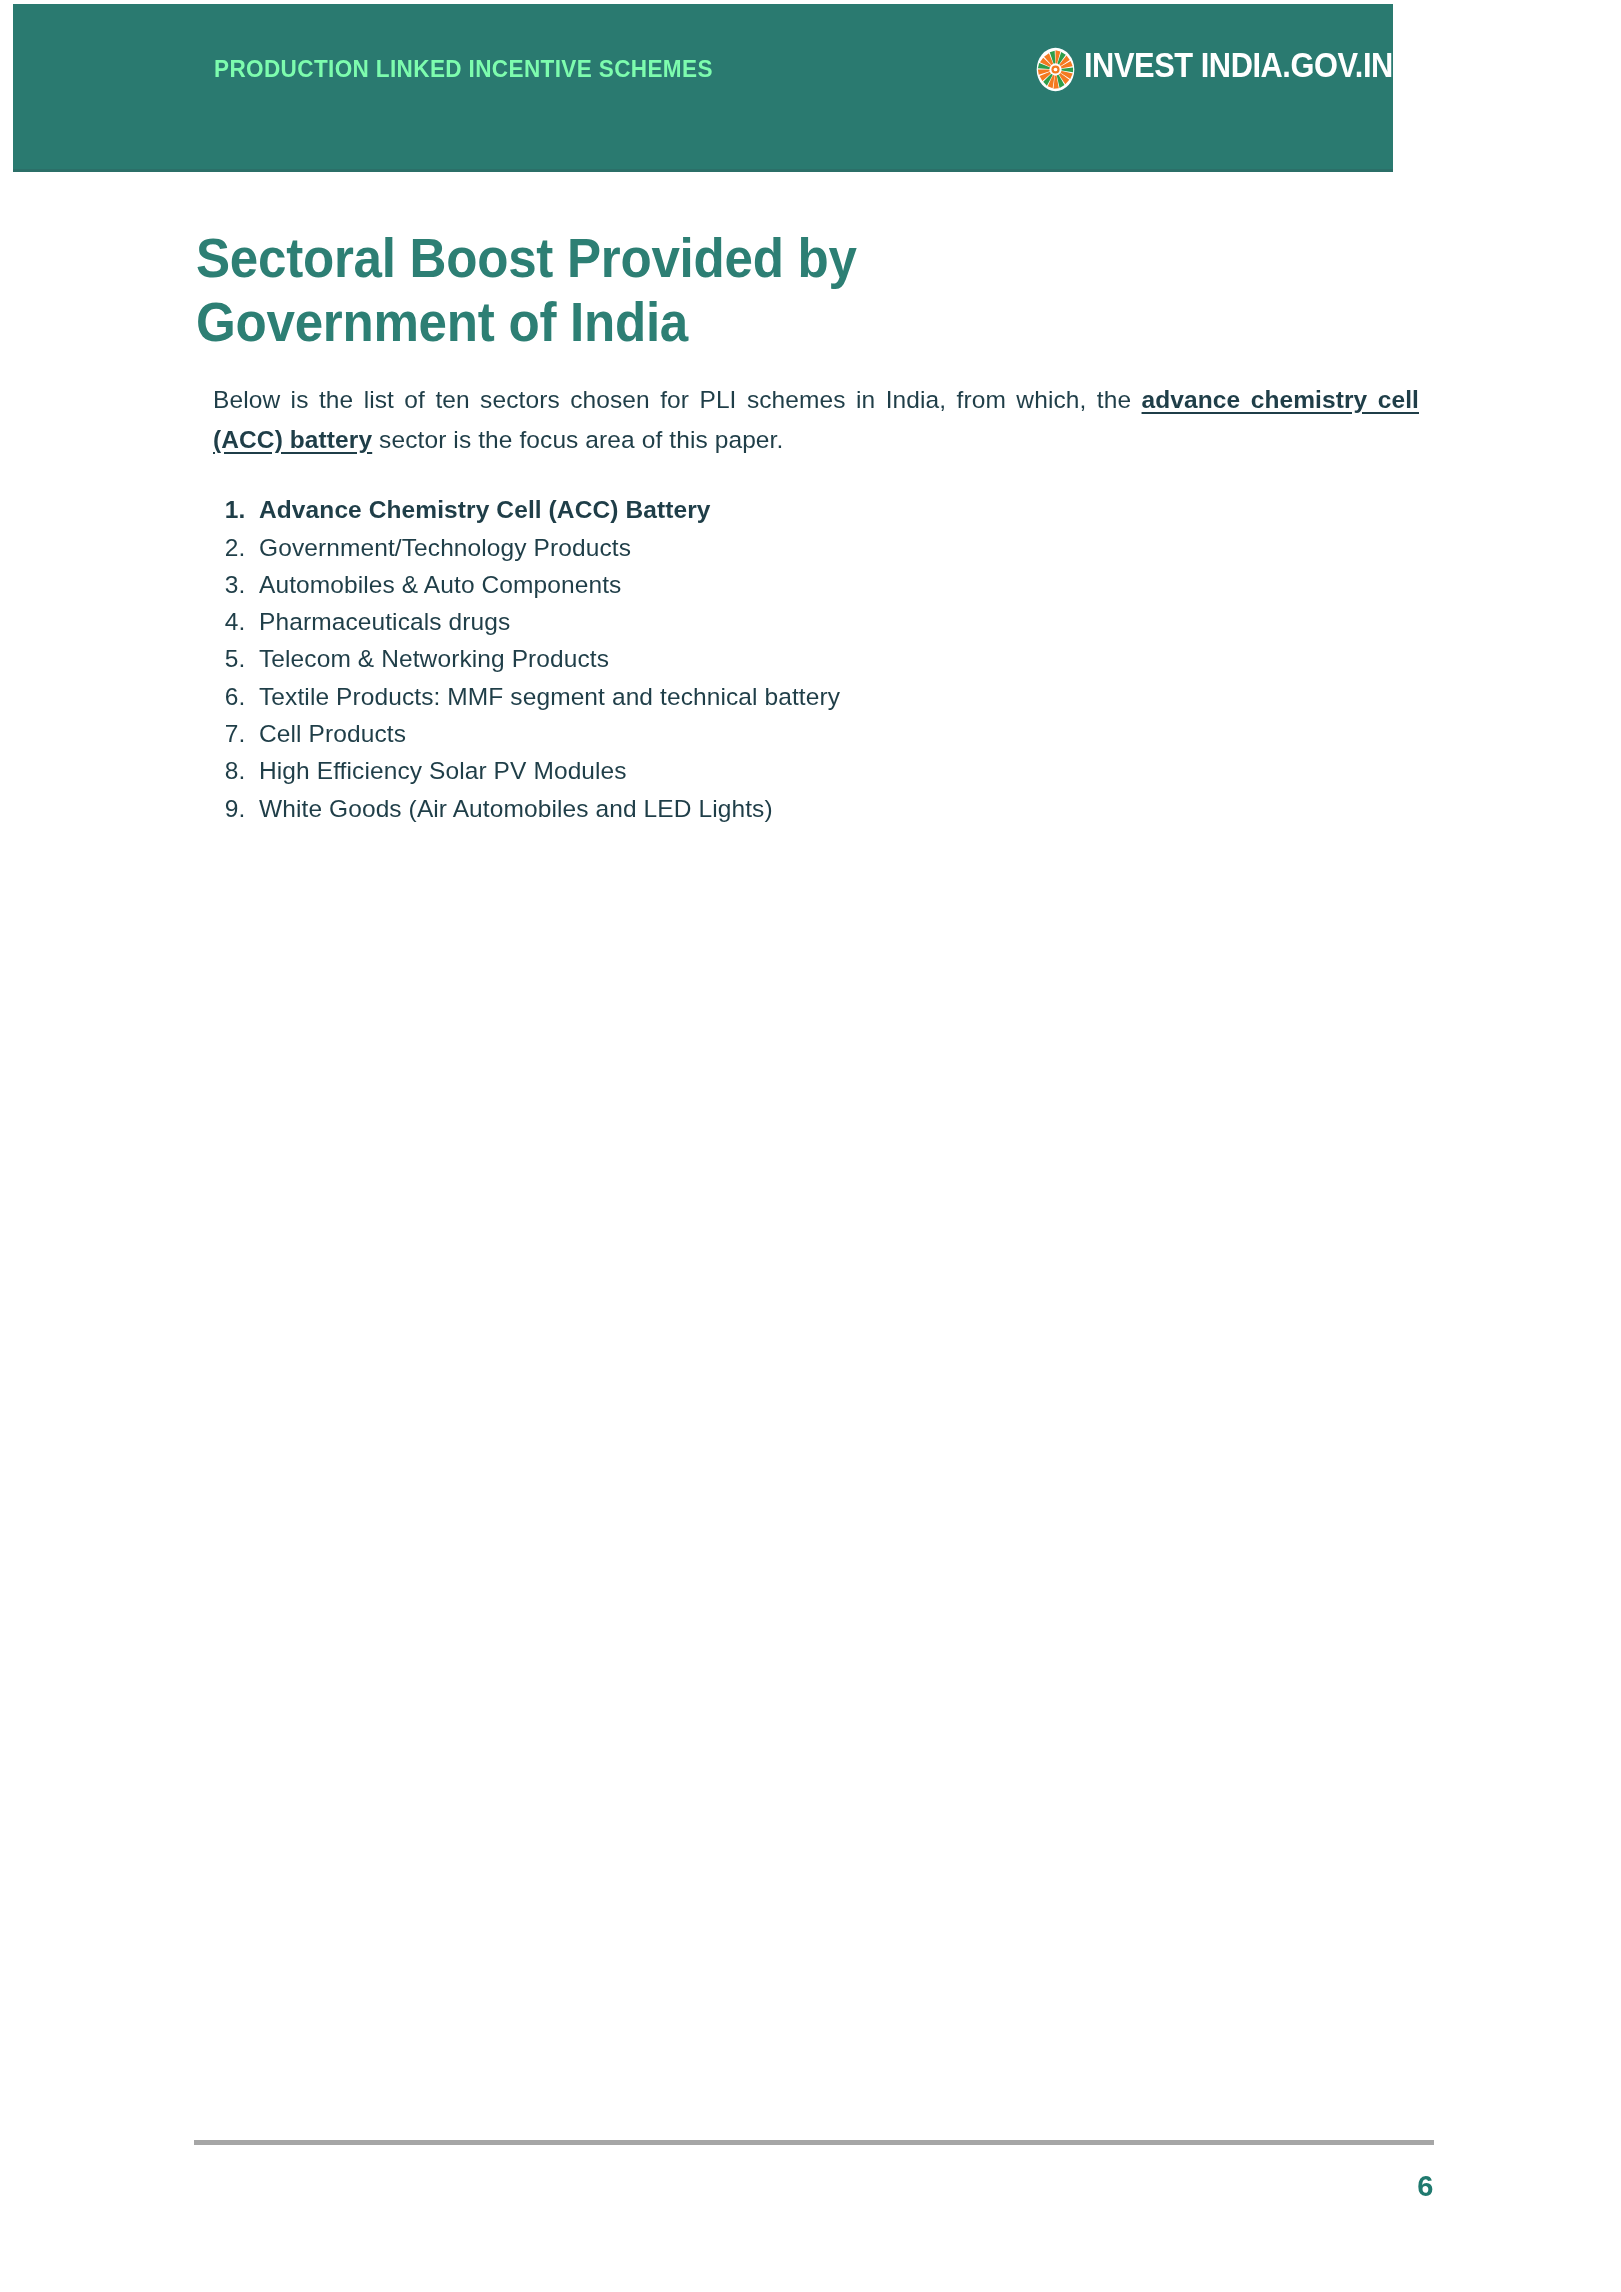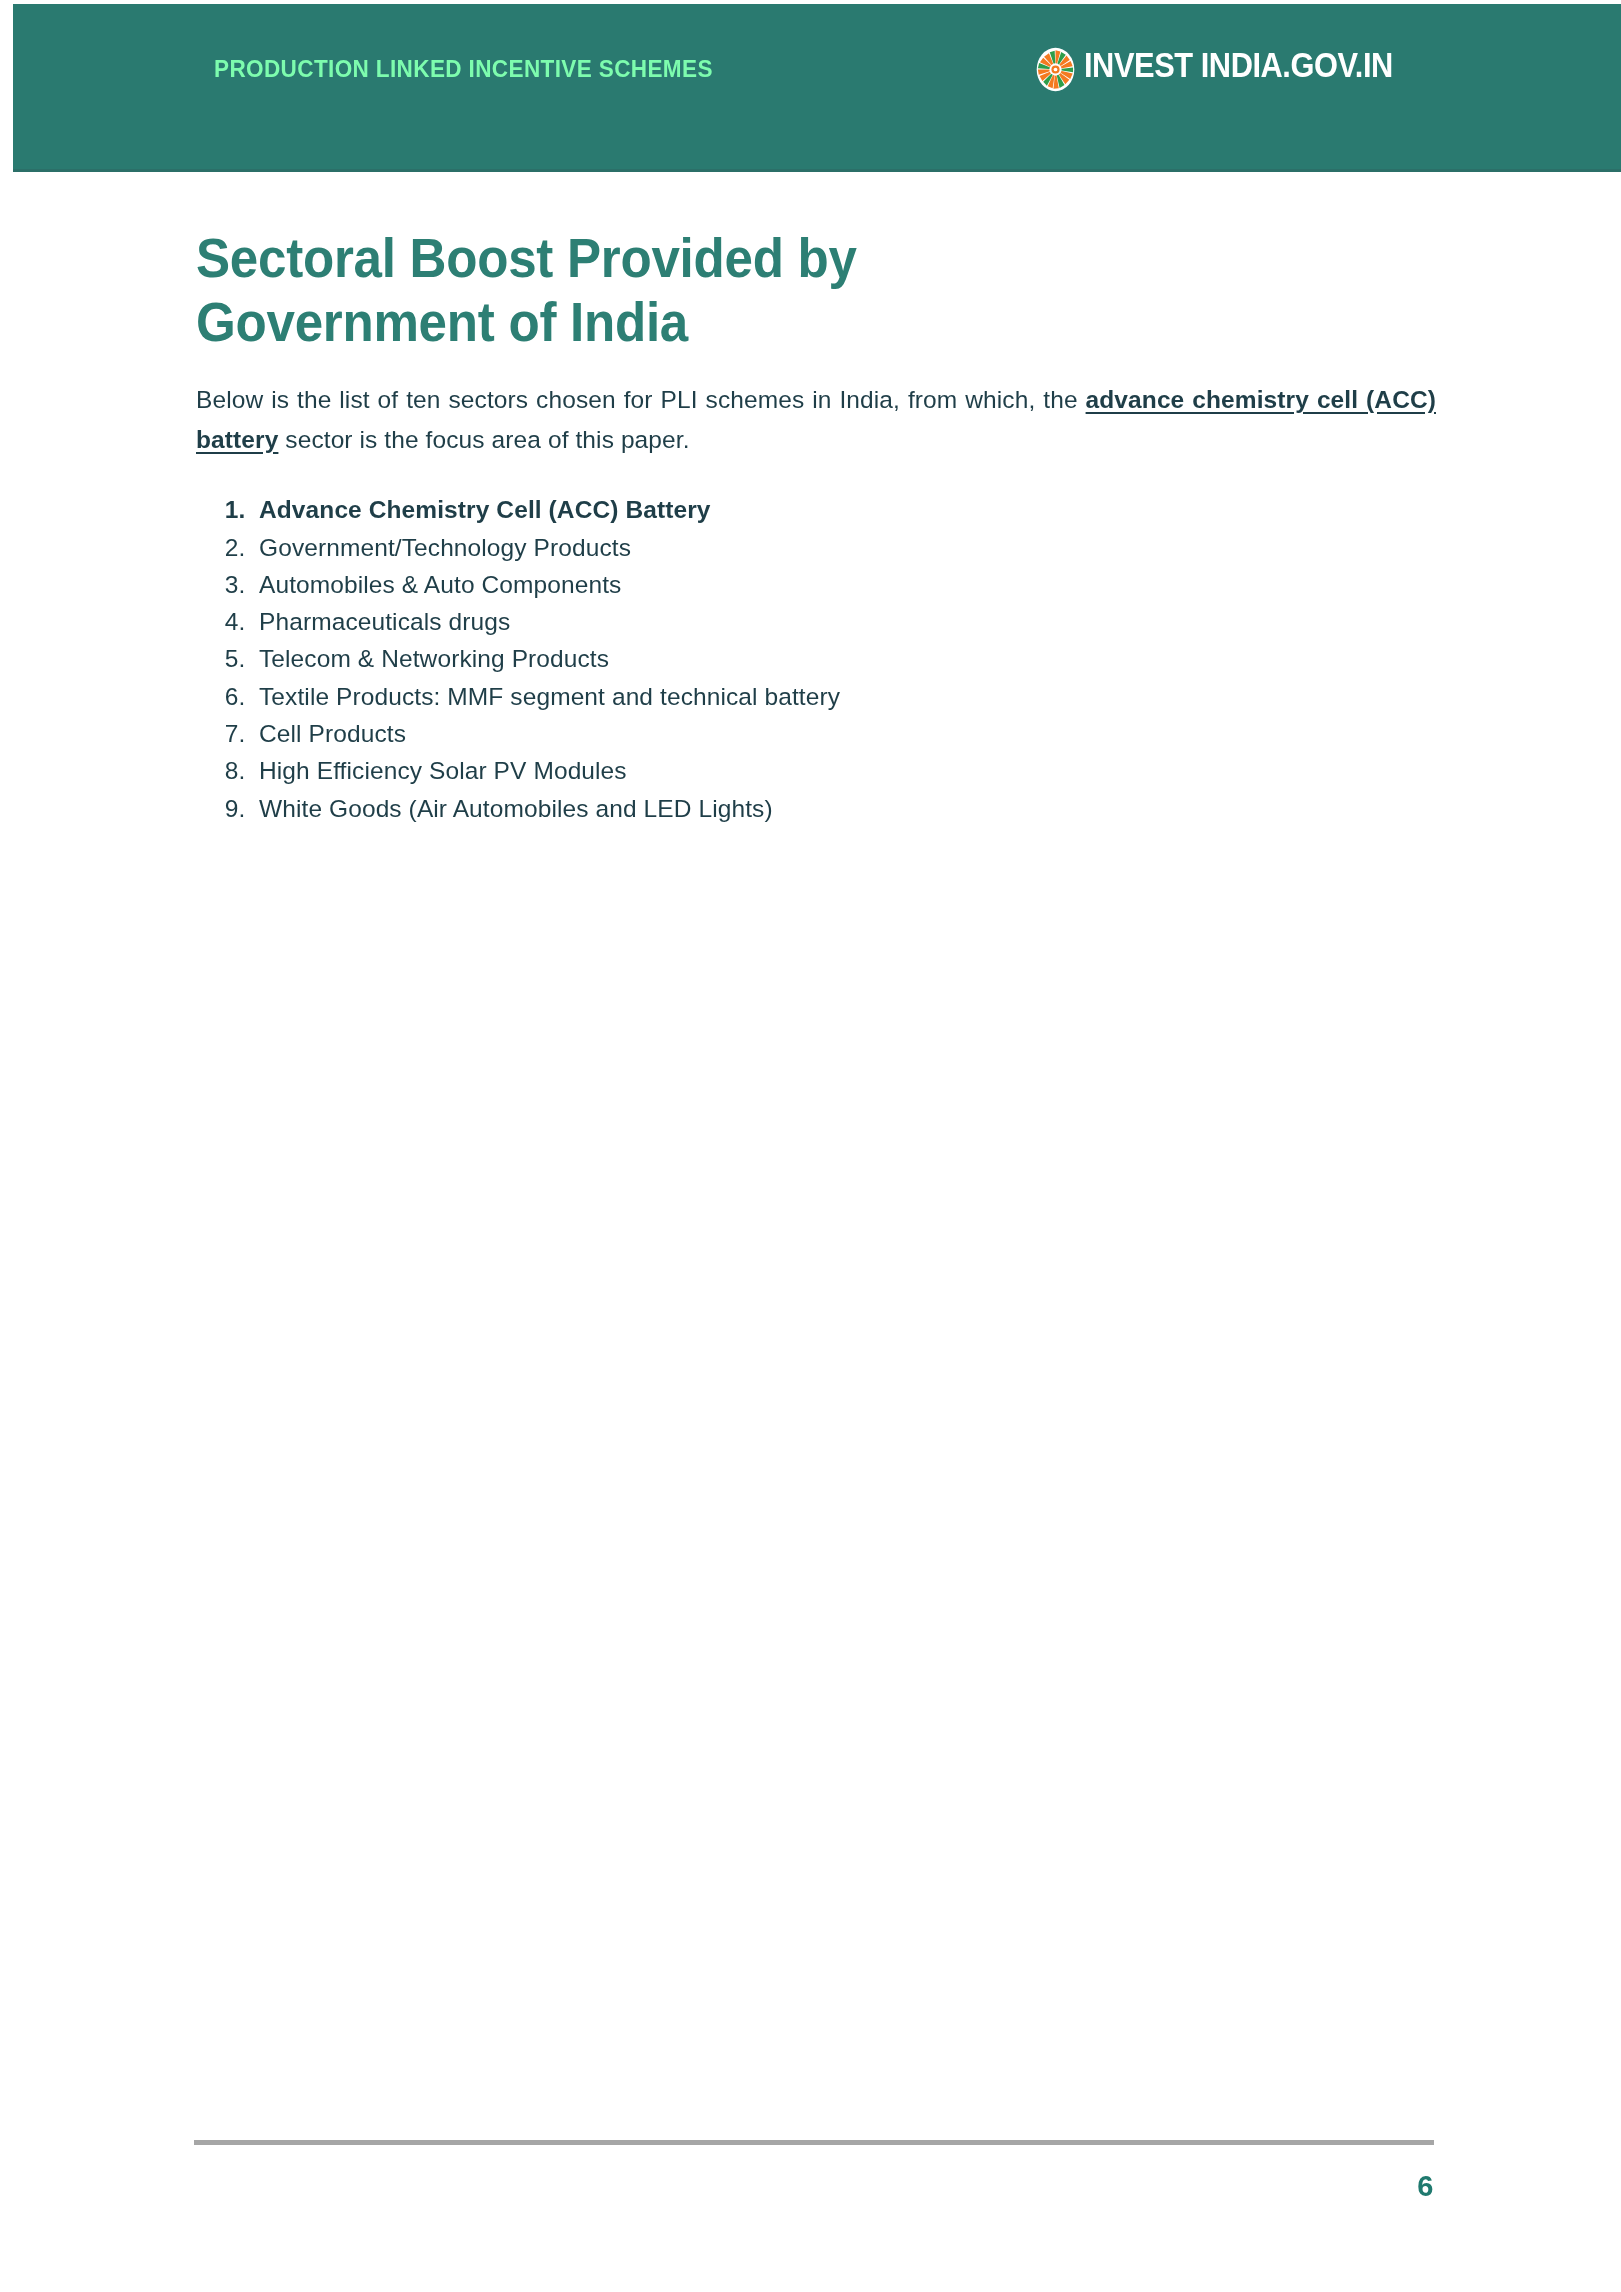--- a/index.html
+++ b/index.html
@@ -17,21 +17,21 @@
     background: #ffffff;
     overflow: hidden;
     box-sizing: border-box;
   }
 
   
   .header-band {
     position: absolute;
     left: 12.7px;
     top: 3.9px;
-    width: 1608px;
+    width: 1380px;
     height: 168px;
     background: #2a7a70;
     border-bottom: 3.9px solid #2b6f68;
     box-sizing: border-box;
   }
   .header-title {
     position: absolute;
     left: 201px;
     top: 51px;
     font-size: 24.5px;
@@ -85,21 +85,21 @@
     transform-origin: left top;
     width: 108%;
   }
   .doc-title span { display: block; }
 
   .intro {
     font-size: 24.5px;
     line-height: 1.62;
     color: #1f3e48;
     text-align: justify;
-    margin: 0;
+    margin: 17px;
     letter-spacing: 0.1px;
   }
   .intro .emph {
     font-weight: bold;
     text-decoration: underline;
     text-underline-offset: 3.9px;
   }
 
   .sector-list {
     margin: 33px 0 0 0;

